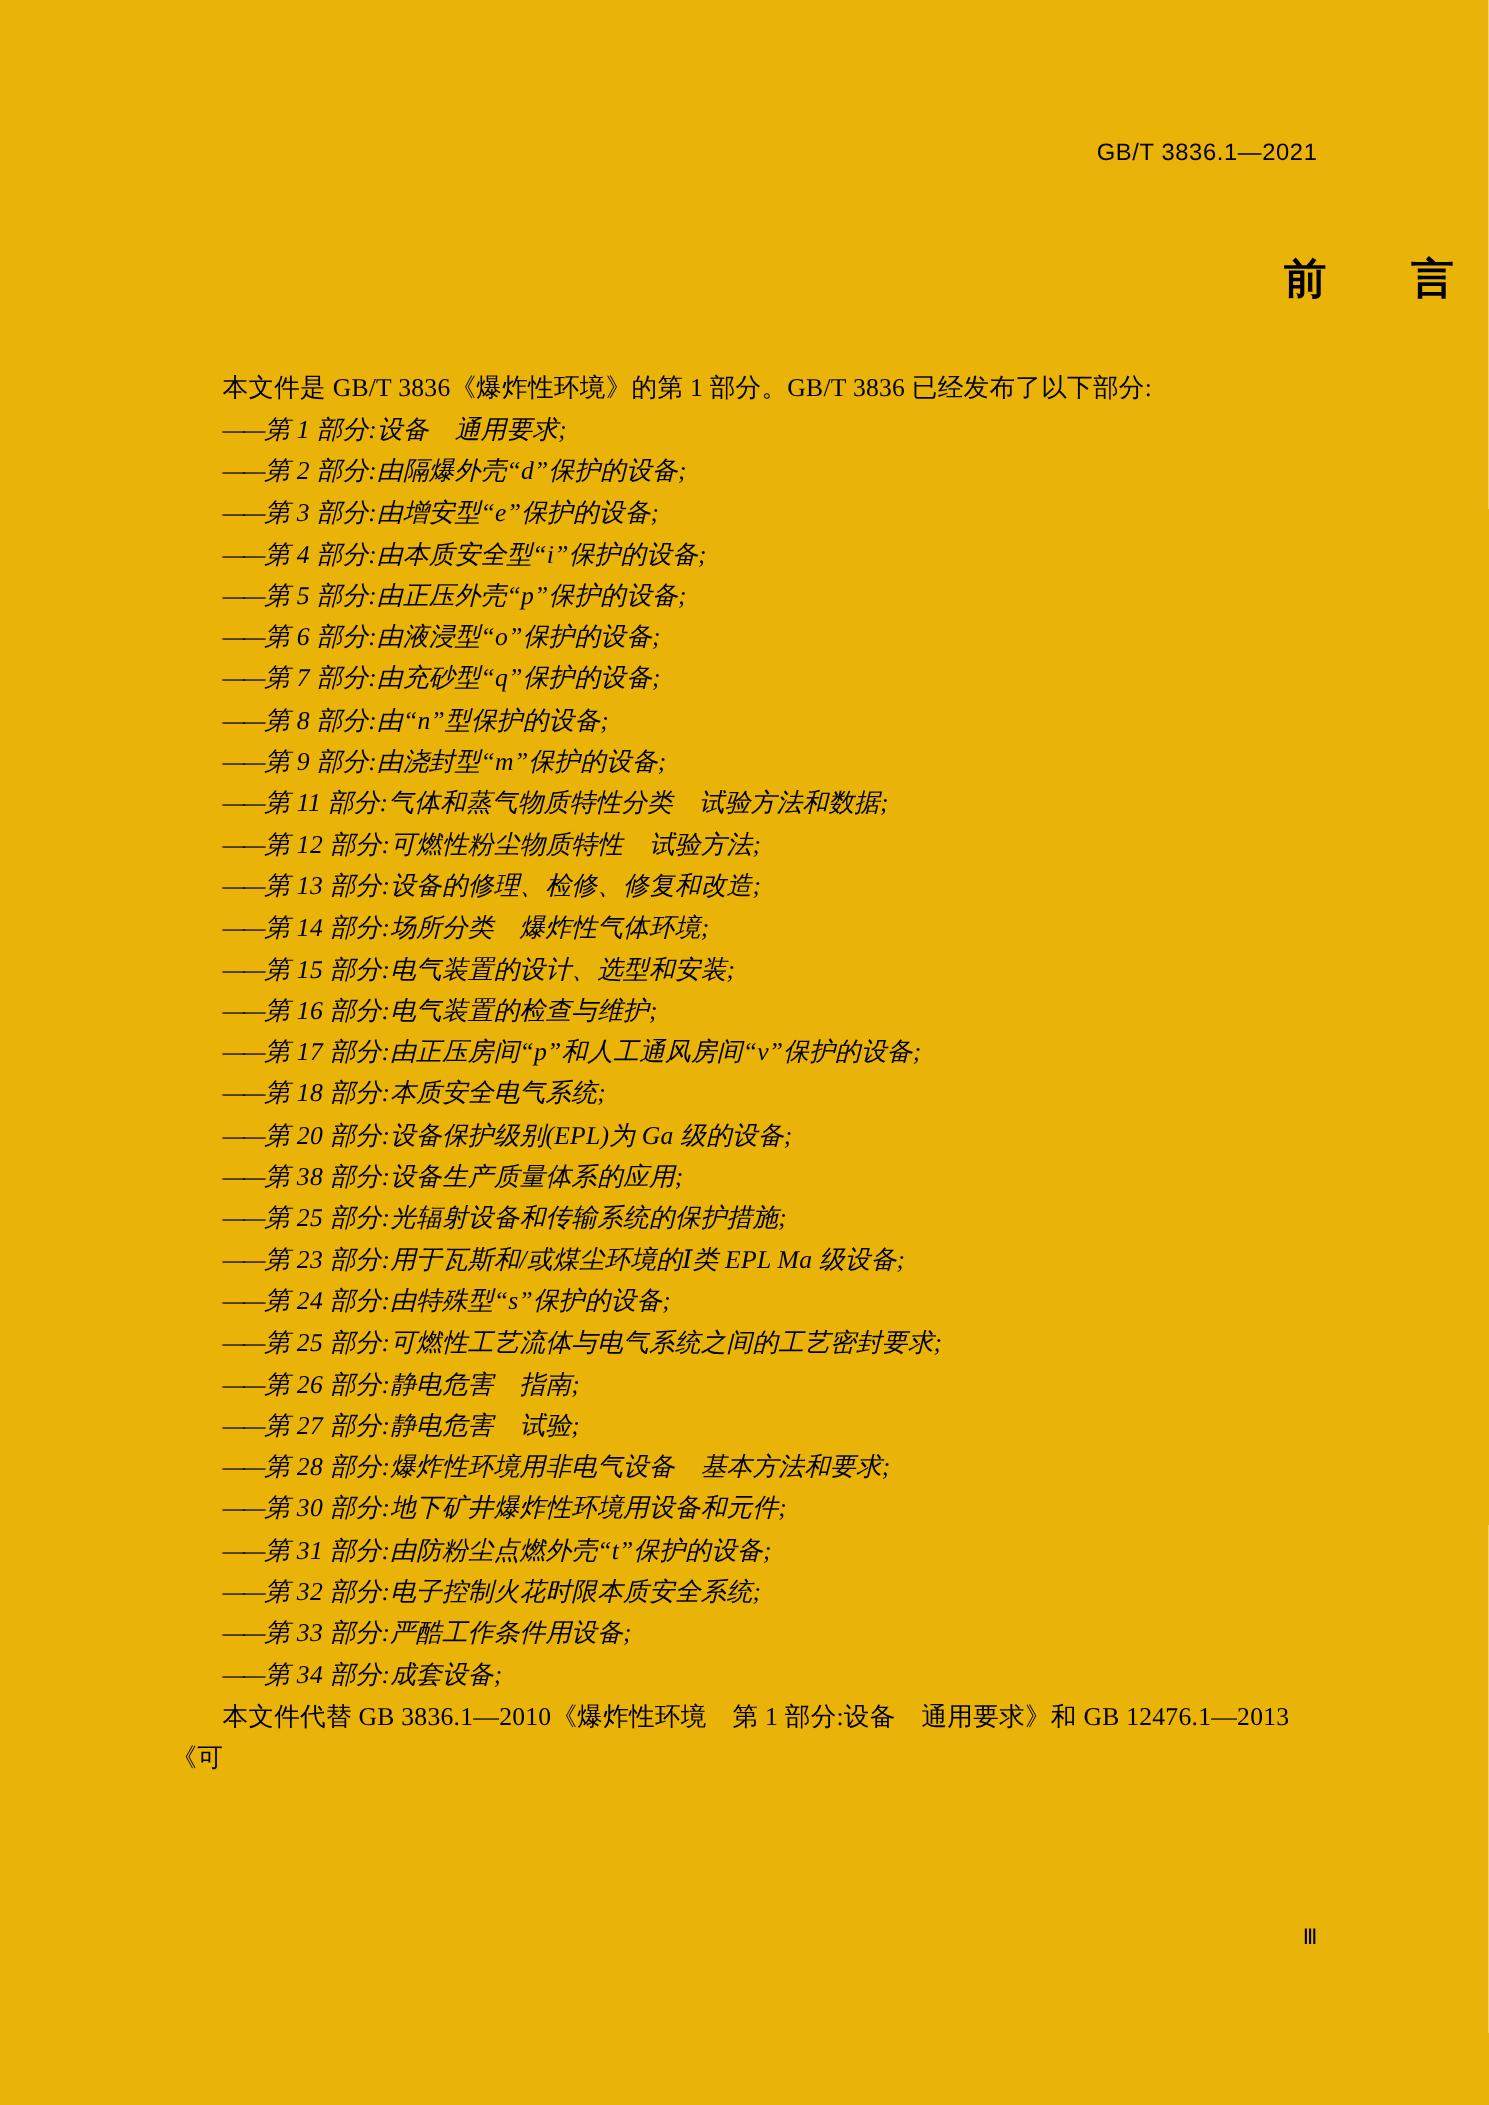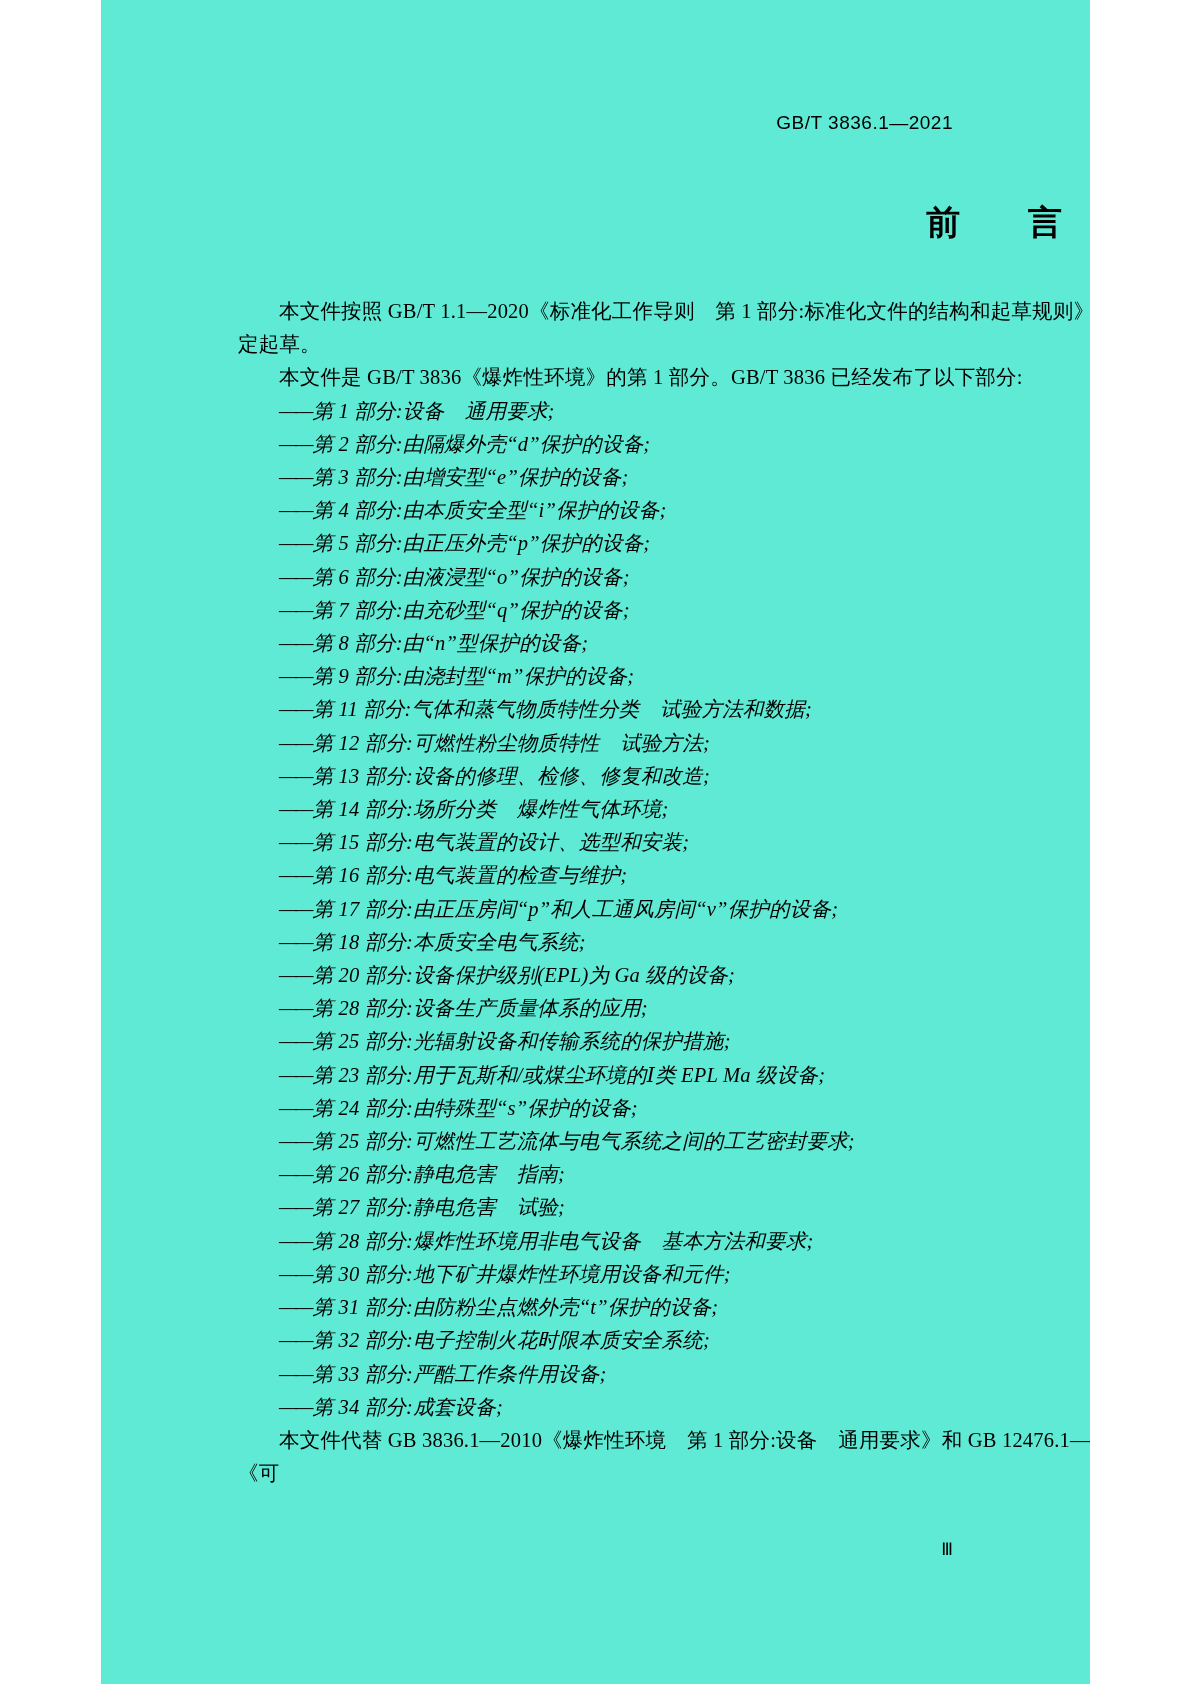--- a/index.html
+++ b/index.html
@@ -6,24 +6,24 @@
     margin: 0;
     padding: 0;
     background: #ffffff;
   }
   body {
     font-family: "Liberation Serif", "DejaVu Serif", serif;
     color: #111111;
   }
   .page {
     position: relative;
-    width: 989px;
+    width: 1191px;
     height: 1684px;
     margin: 0 auto;
-    background: #5eead4;
+    background: #eab308;
     box-sizing: border-box;
     overflow: hidden;
   }
   .header {
     position: absolute;
     top: 112px;
     right: 137px;
     font-size: 19px;
     letter-spacing: 0.5px;
     font-family: "Liberation Sans", sans-serif;
@@ -80,42 +80,41 @@
 </head>
 <body>
 
 <div class="page">
 
   <div class="header">GB/T 3836.1—2021</div>
 
   <div class="doc-title">前 言</div>
 
   <div class="content">
-    <p class="para">本文件按照 GB/T 1.1—2020《标准化工作导则　第 1 部分:标准化文件的结构和起草规则》的规定起草。</p>
     <p class="para">本文件是 GB/T 3836《爆炸性环境》的第 1 部分。GB/T 3836 已经发布了以下部分:</p>
 
     <div class="list-item"><span class="dash">——</span><span>第 1 部分:设备　通用要求;</span></div>
     <div class="list-item"><span class="dash">——</span><span>第 2 部分:由隔爆外壳“d”保护的设备;</span></div>
     <div class="list-item"><span class="dash">——</span><span>第 3 部分:由增安型“e”保护的设备;</span></div>
     <div class="list-item"><span class="dash">——</span><span>第 4 部分:由本质安全型“i”保护的设备;</span></div>
     <div class="list-item"><span class="dash">——</span><span>第 5 部分:由正压外壳“p”保护的设备;</span></div>
     <div class="list-item"><span class="dash">——</span><span>第 6 部分:由液浸型“o”保护的设备;</span></div>
     <div class="list-item"><span class="dash">——</span><span>第 7 部分:由充砂型“q”保护的设备;</span></div>
     <div class="list-item"><span class="dash">——</span><span>第 8 部分:由“n”型保护的设备;</span></div>
     <div class="list-item"><span class="dash">——</span><span>第 9 部分:由浇封型“m”保护的设备;</span></div>
     <div class="list-item"><span class="dash">——</span><span>第 11 部分:气体和蒸气物质特性分类　试验方法和数据;</span></div>
     <div class="list-item"><span class="dash">——</span><span>第 12 部分:可燃性粉尘物质特性　试验方法;</span></div>
     <div class="list-item"><span class="dash">——</span><span>第 13 部分:设备的修理、检修、修复和改造;</span></div>
     <div class="list-item"><span class="dash">——</span><span>第 14 部分:场所分类　爆炸性气体环境;</span></div>
     <div class="list-item"><span class="dash">——</span><span>第 15 部分:电气装置的设计、选型和安装;</span></div>
     <div class="list-item"><span class="dash">——</span><span>第 16 部分:电气装置的检查与维护;</span></div>
     <div class="list-item"><span class="dash">——</span><span>第 17 部分:由正压房间“p”和人工通风房间“v”保护的设备;</span></div>
     <div class="list-item"><span class="dash">——</span><span>第 18 部分:本质安全电气系统;</span></div>
     <div class="list-item"><span class="dash">——</span><span>第 20 部分:设备保护级别(EPL)为 Ga 级的设备;</span></div>
-    <div class="list-item"><span class="dash">——</span><span>第 28 部分:设备生产质量体系的应用;</span></div>
+    <div class="list-item"><span class="dash">——</span><span>第 38 部分:设备生产质量体系的应用;</span></div>
     <div class="list-item"><span class="dash">——</span><span>第 25 部分:光辐射设备和传输系统的保护措施;</span></div>
     <div class="list-item"><span class="dash">——</span><span>第 23 部分:用于瓦斯和/或煤尘环境的Ⅰ类 EPL Ma 级设备;</span></div>
     <div class="list-item"><span class="dash">——</span><span>第 24 部分:由特殊型“s”保护的设备;</span></div>
     <div class="list-item"><span class="dash">——</span><span>第 25 部分:可燃性工艺流体与电气系统之间的工艺密封要求;</span></div>
     <div class="list-item"><span class="dash">——</span><span>第 26 部分:静电危害　指南;</span></div>
     <div class="list-item"><span class="dash">——</span><span>第 27 部分:静电危害　试验;</span></div>
     <div class="list-item"><span class="dash">——</span><span>第 28 部分:爆炸性环境用非电气设备　基本方法和要求;</span></div>
     <div class="list-item"><span class="dash">——</span><span>第 30 部分:地下矿井爆炸性环境用设备和元件;</span></div>
     <div class="list-item"><span class="dash">——</span><span>第 31 部分:由防粉尘点燃外壳“t”保护的设备;</span></div>
     <div class="list-item"><span class="dash">——</span><span>第 32 部分:电子控制火花时限本质安全系统;</span></div>

